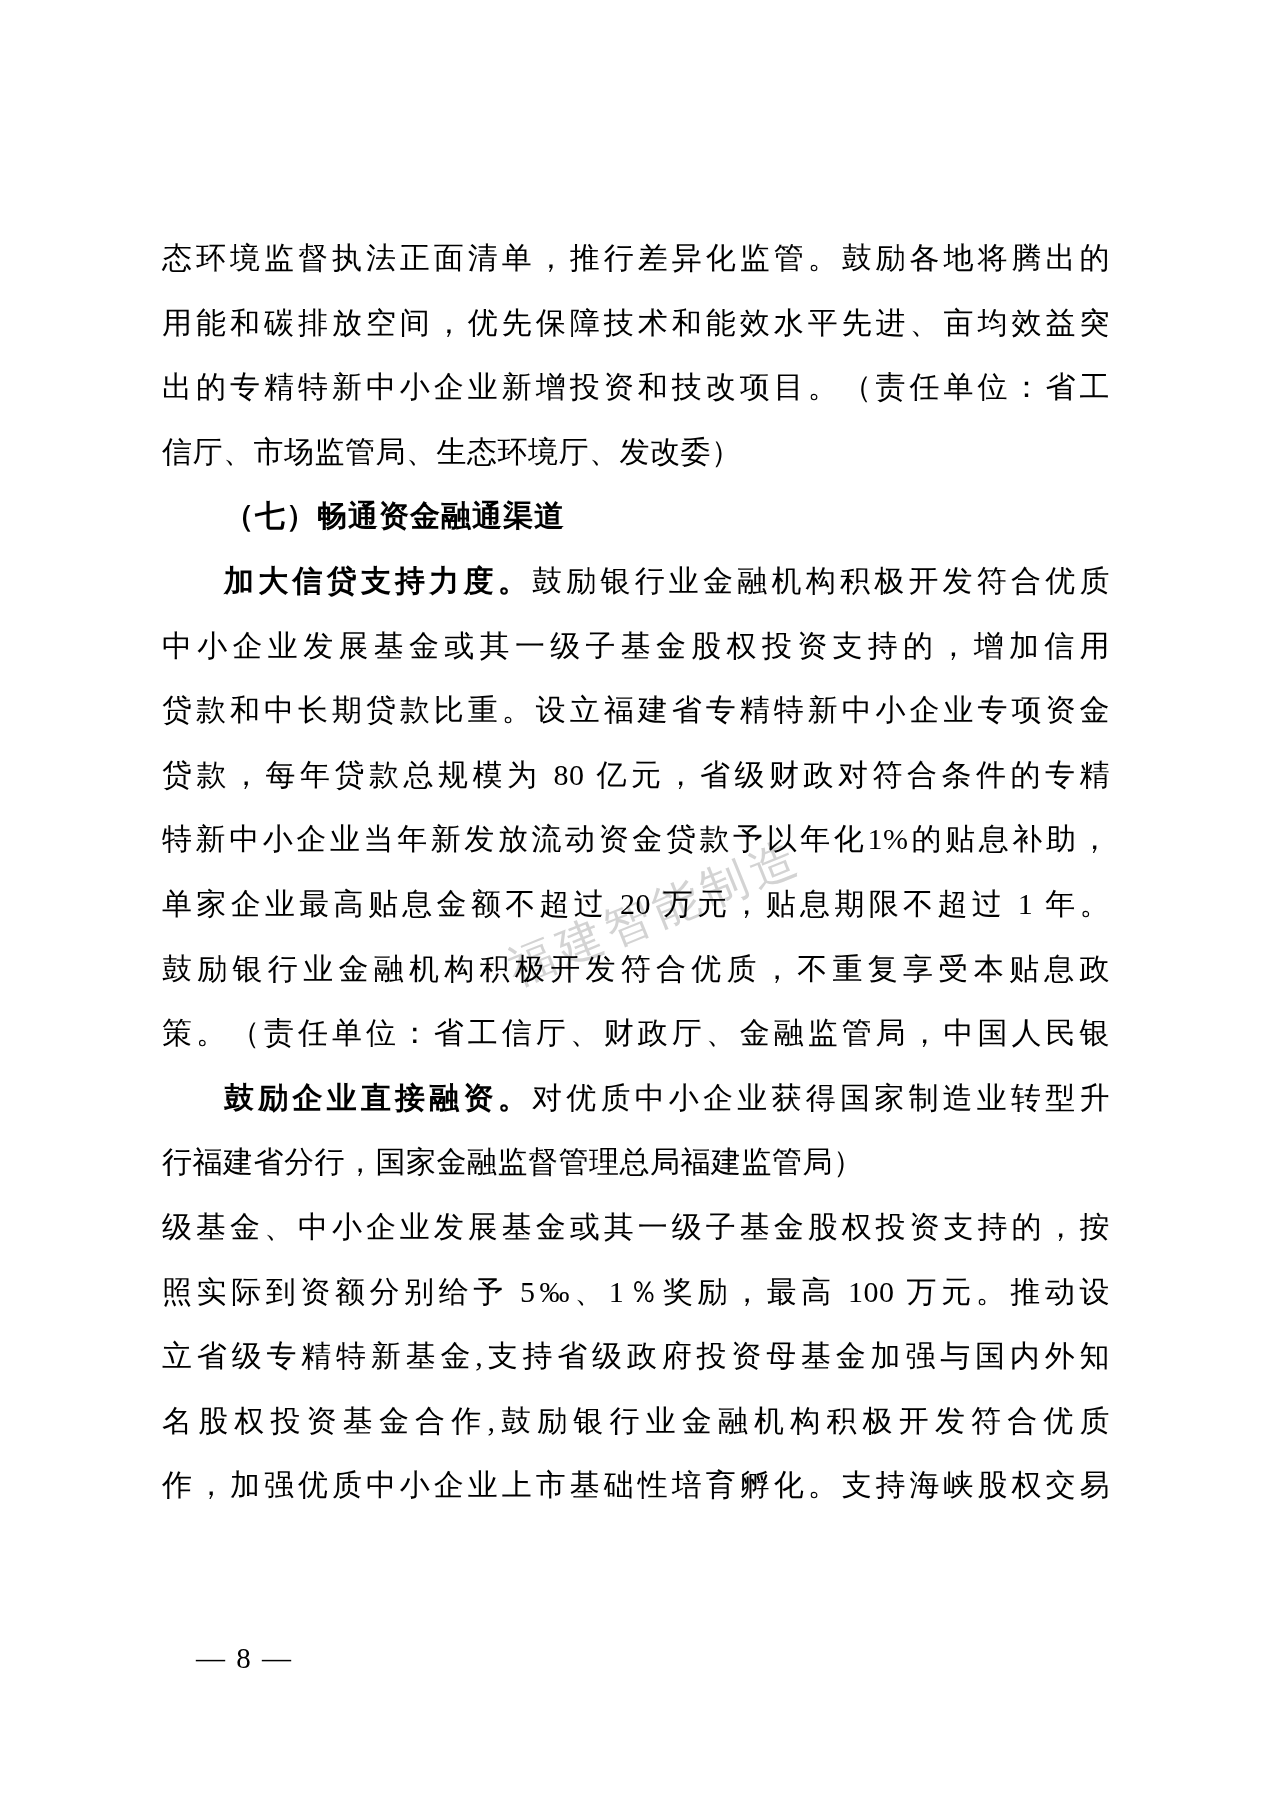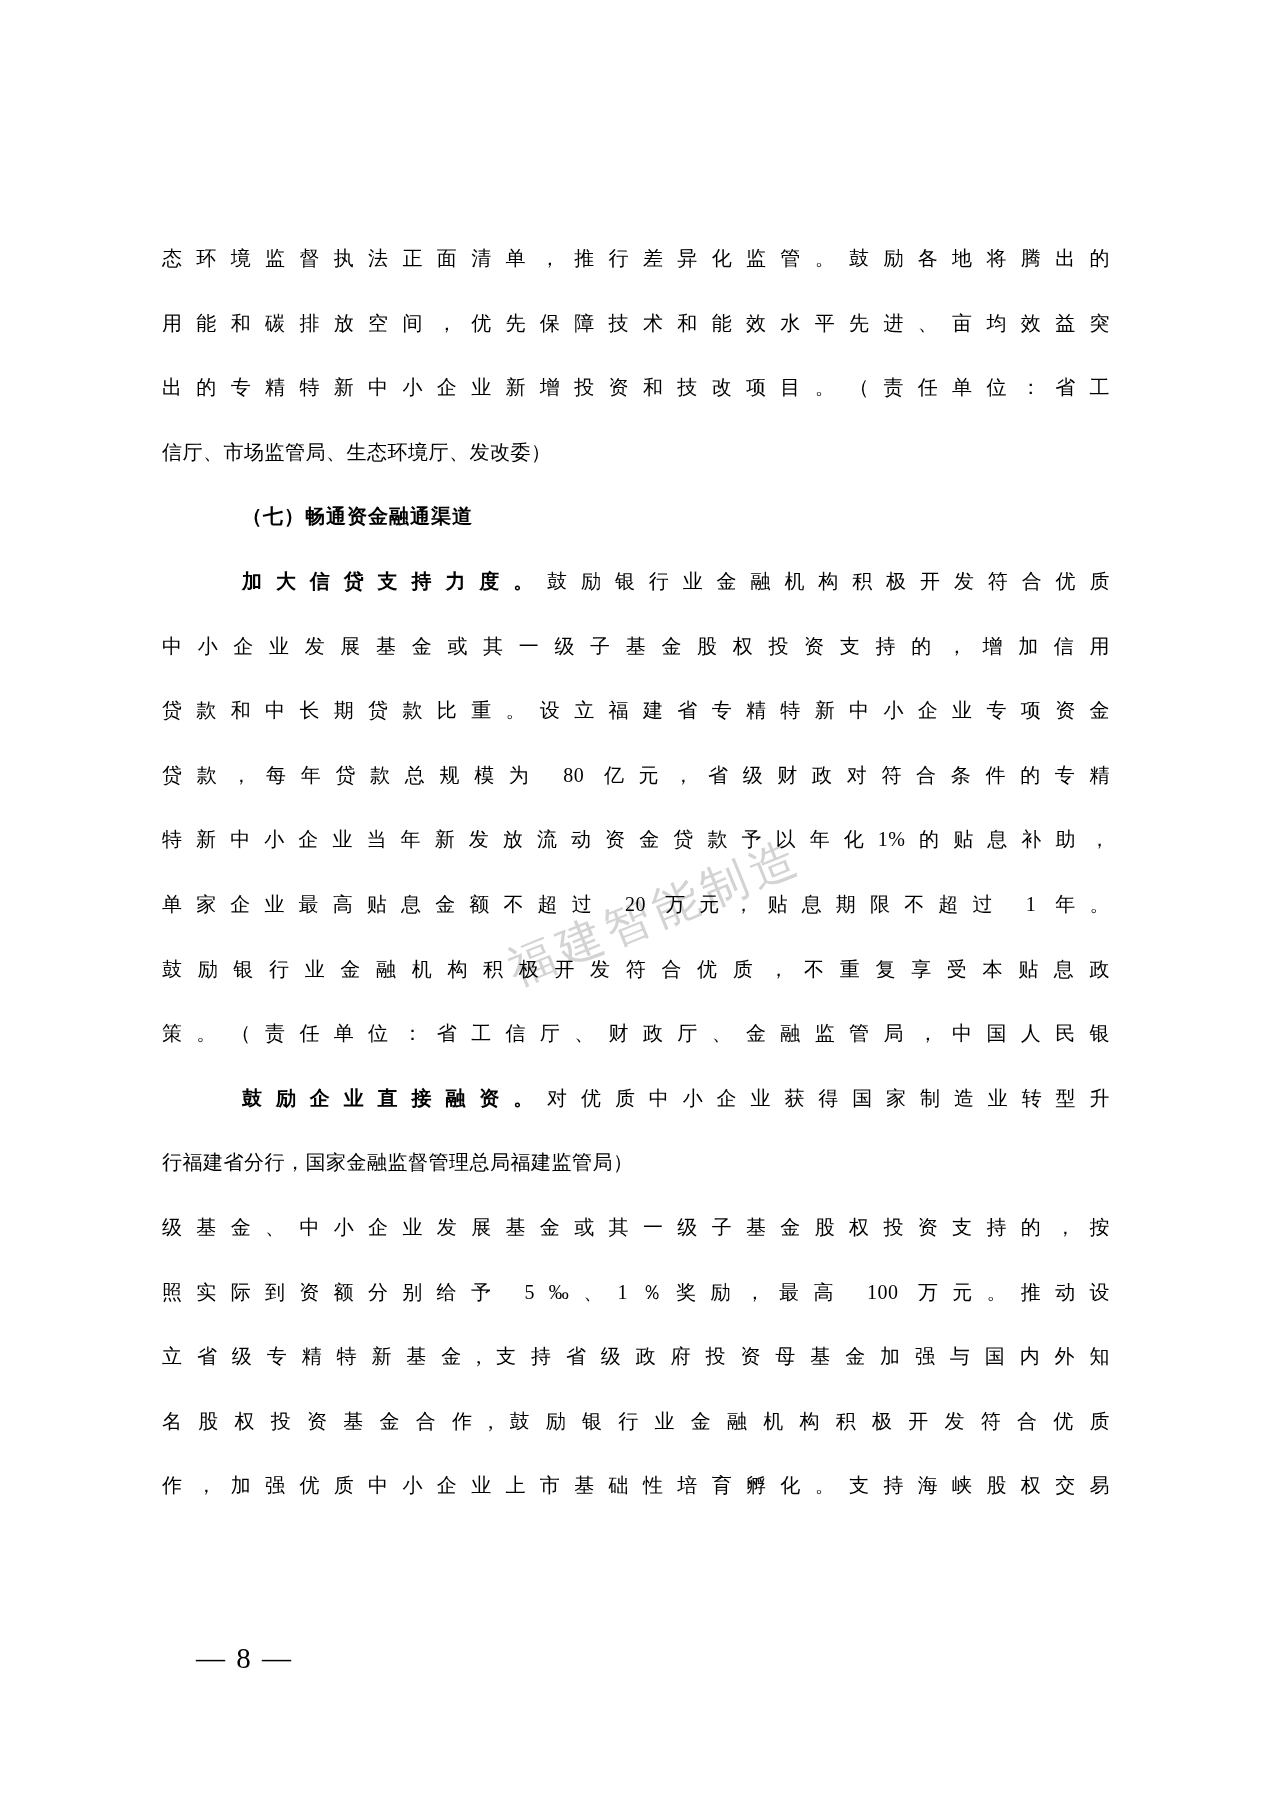--- a/index.html
+++ b/index.html
@@ -24,38 +24,37 @@
     z-index:1;
     pointer-events:none;
   }
   .doc{
     position:absolute;
     left:162px;top:226px;
     width:948px;
     z-index:2;
   }
   .line{
-    font-size:20px;
+    font-size:30px;
     line-height:64.6px;
     height:64.6px;
     white-space:nowrap;
     text-align:justify;
     text-justify:inter-character;
     letter-spacing:0.5px;
   }
   .line.fill{
     white-space:normal;
     text-align:justify;
     text-align-last:justify;
   }
   .line.indent{ text-indent:62px; }
   .bold{
     font-weight:bold;
     font-family:Liberation Serif, serif;
-    margin-left:18px;
   }
   .line.heading .bold{ letter-spacing:1px; }
   .page-number{
     position:absolute;
     left:196px;top:1638px;
     font-size:29px;
     line-height:40px;
     letter-spacing:2px;
     z-index:2;
   }

